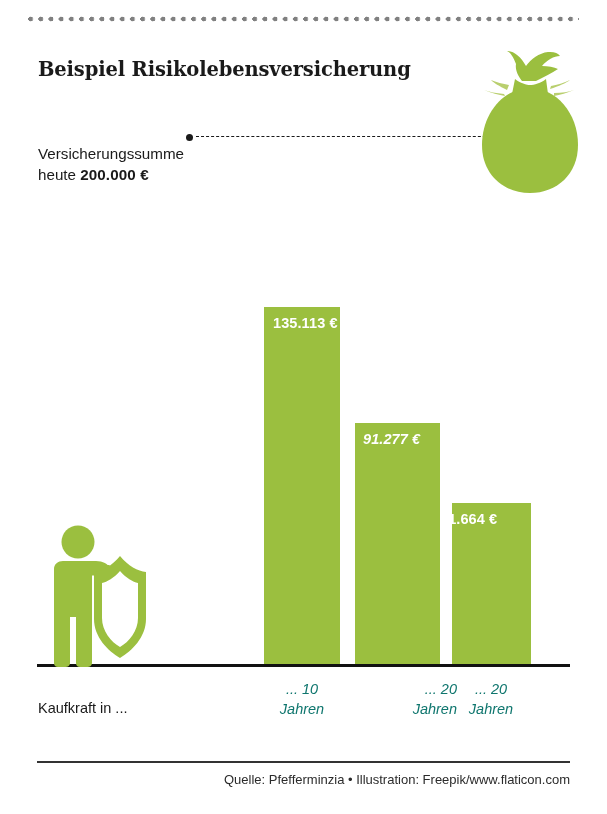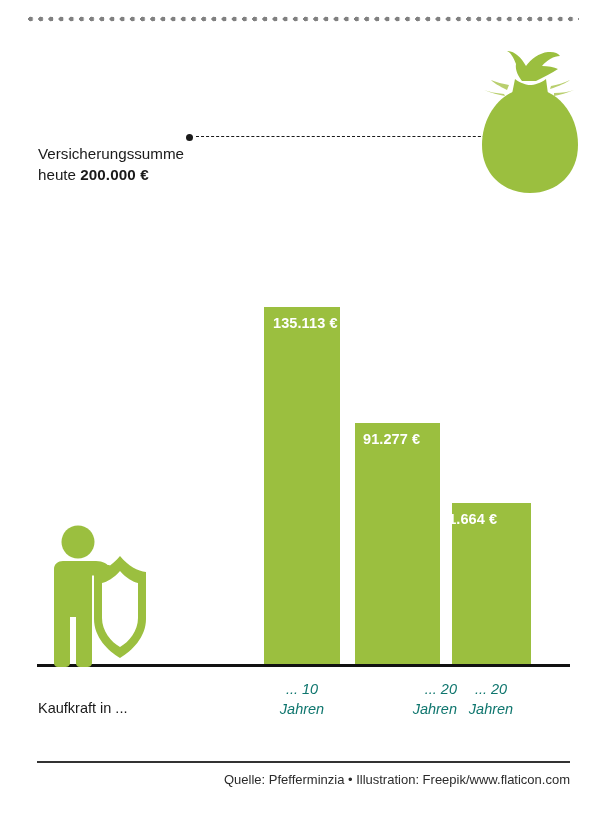--- a/index.html
+++ b/index.html
@@ -171,20 +171,21 @@
     white-space: nowrap;
   }
 </style>
 </head>
 <body>
 
 <div id="page">
 
   <div id="dotted-rule"></div>
 
+  <div id="headline">Beispiel Risikolebensversicherung</div>
 
   <div id="subhead">
     <div>Versicherungssumme</div>
     <div><span>heute </span><span class="bold">200.000 €</span></div>
   </div>
 
   <div id="connector">
     <div id="connector-dot"></div>
     <div id="connector-line"></div>
   </div>
@@ -207,21 +208,21 @@
     <path d="M56 38 C 30 38, 8 63, 8 95 C 8 124, 29 143, 56 143
              C 83 143, 104 124, 104 95 C 104 63, 82 38, 56 38 Z" fill="#9bbf3f"></path>
   </svg>
 
   <div id="chart">
 
     <div class="bar" style="left:264px; top:307px; width:76px; height:358px;"></div>
     <div class="bar-label" style="left:273px; top:315px;">135.113 €</div>
 
     <div class="bar" style="left:355px; top:423px; width:85px; height:242px;"></div>
-    <div class="bar-label" style="left:363px; top:431px;">91.277 €</div>
+    <div class="bar-label" style="left:363px; top:431px;font-style:italic;">91.277 €</div>
 
     <div class="bar" style="left:452px; top:503px; width:79px; height:162px;"></div>
     <div class="bar-label" style="left:440px; top:511px;">61.664 €</div>
 
     <div id="axis-line"></div>
 
     <div class="cat-label" style="left:242px;">
       <div>... 10</div>
       <div>Jahren</div>
     </div>

